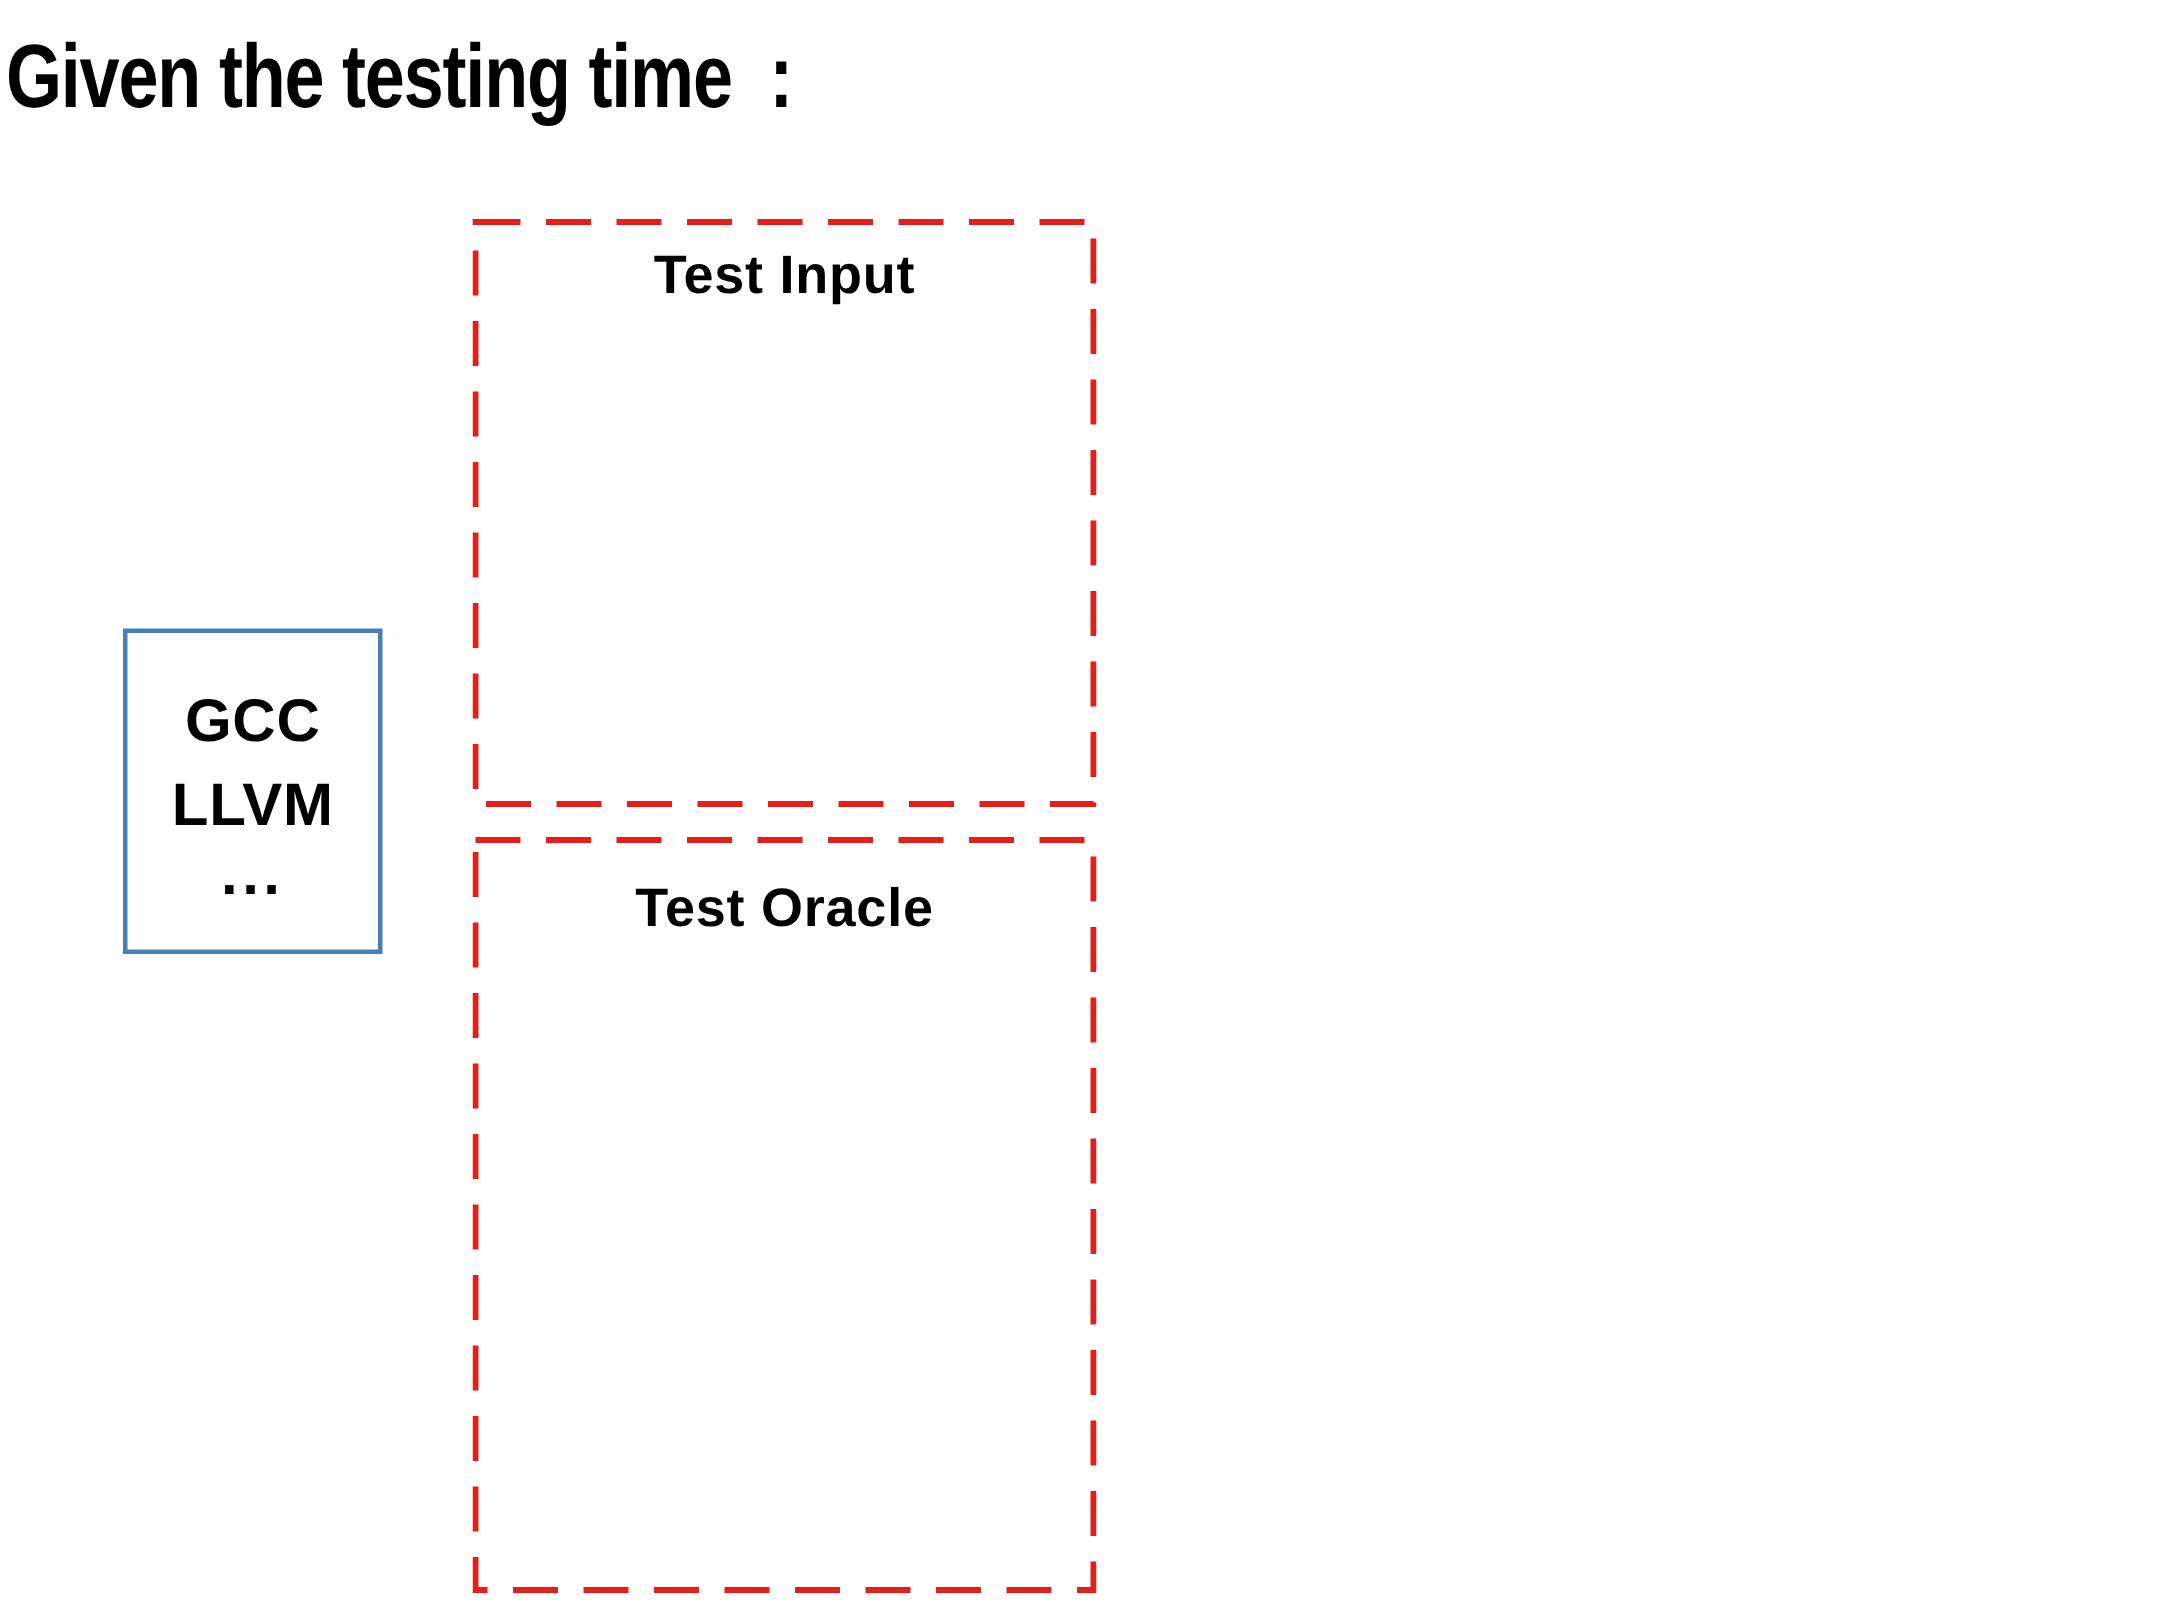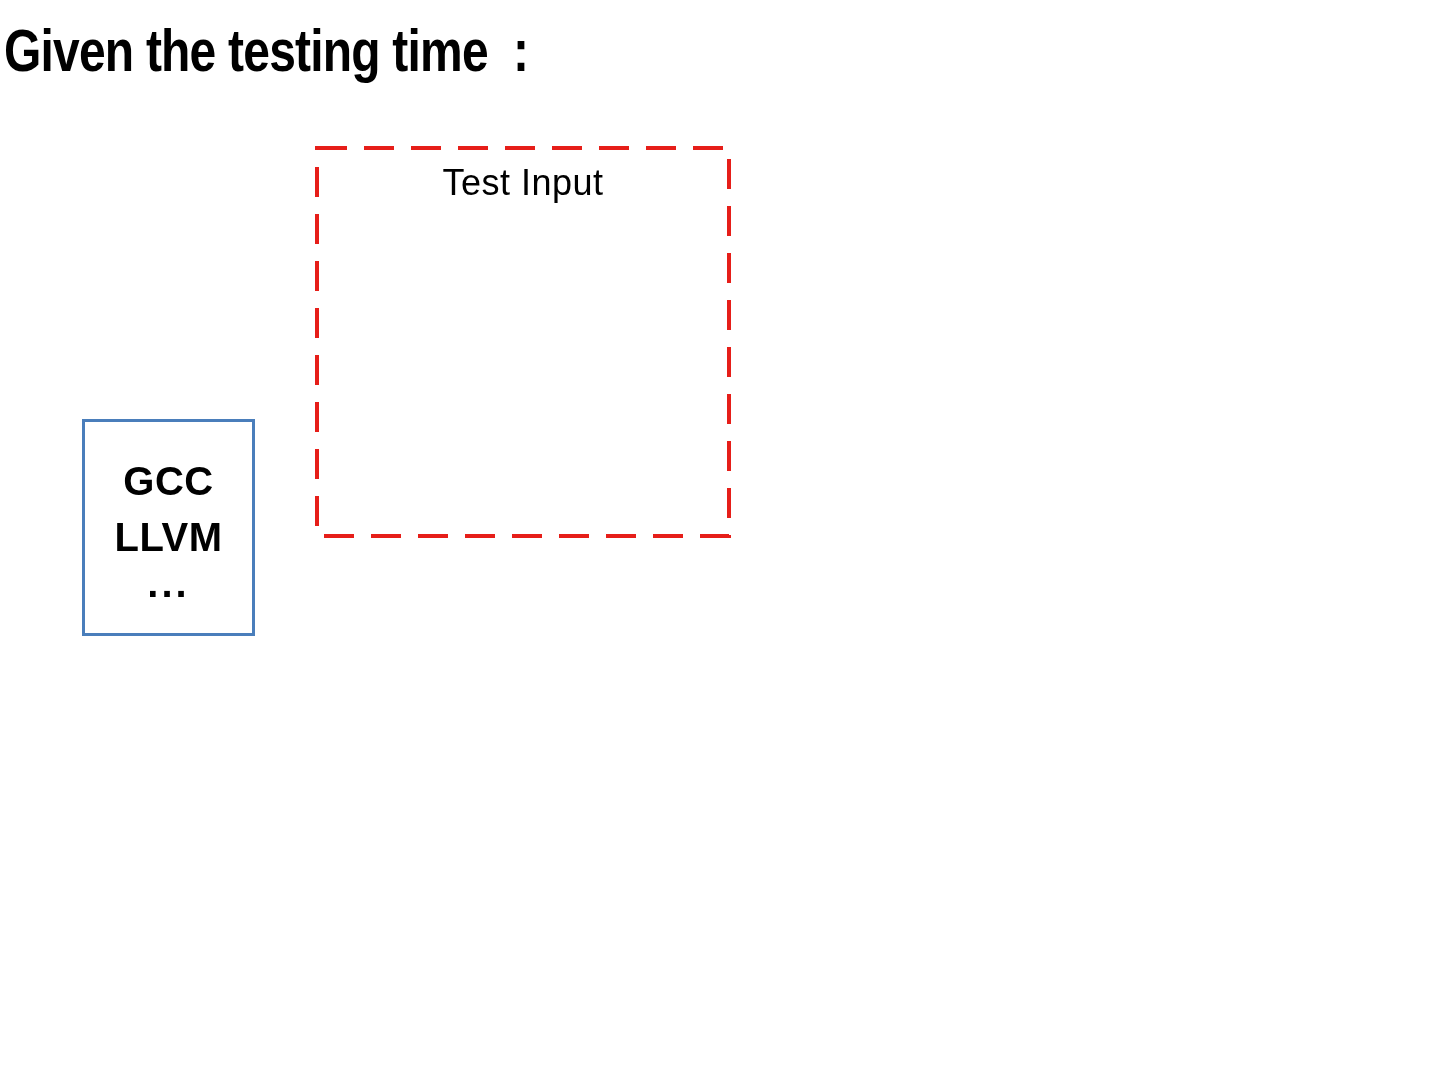--- a/index.html
+++ b/index.html
@@ -45,21 +45,21 @@
   .dashed-box svg rect {
     fill: none;
     stroke: var(--dashed-red, #e61e19);
     stroke-width: 4;
     stroke-dasharray: 30 17;
   }
   .box-label {
     position: relative;
     text-align: center;
     font-size: 36px;
-    font-weight: normal;
+    font-weight: bold;
     letter-spacing: 0.5px;
     color: var(--text, #000000);
   }
   .dashed-box.input  .box-label { padding-top: 16px; }
   .dashed-box.oracle .box-label { padding-top: 26px; }
   .compiler-box {
     position: absolute;
     left: 82px;
     top: 419px;
     width: 173px;
@@ -98,14 +98,20 @@
     <div class="compiler-line dots">...</div>
   </div>
 
   <div class="dashed-box input">
     <svg width="416" height="392" viewBox="0 0 416 392" aria-hidden="true">
       <rect x="2" y="2" width="412" height="388"></rect>
     </svg>
     <div class="box-label">Test Input</div>
   </div>
 
+  <div class="dashed-box oracle">
+    <svg width="416" height="504" viewBox="0 0 416 504" aria-hidden="true">
+      <rect x="2" y="2" width="412" height="500"></rect>
+    </svg>
+    <div class="box-label">Test Oracle</div>
+  </div>
 
 </div>
 
 </body></html>

